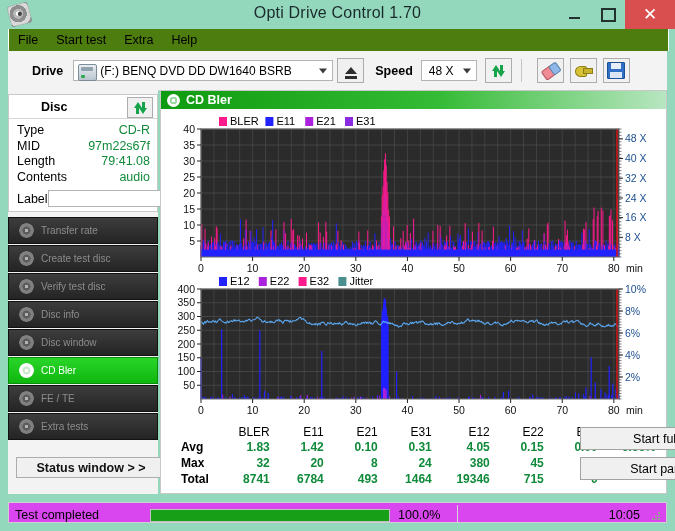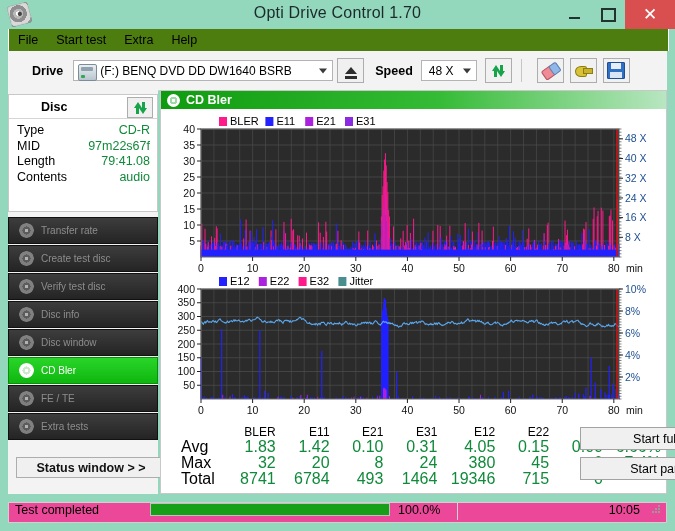--- a/index.html
+++ b/index.html
@@ -196,35 +196,35 @@
     position:absolute;left:0;bottom:0;width:100%;height:70px;
   }
   .stats table{
     border-collapse:collapse;font-size:12px;margin-left:20px;margin-top:2px;
   }
   .stats th{
     font-weight:normal;color:#000;text-align:right;padding:0 5px;
     font-size:12px;
   }
   .stats td{
-    text-align:right;padding:0 5px;color:#108a3a;font-size:16px;line-height:16px;
+    text-align:right;padding:0 5px;color:#108a3a;font-size:12px;line-height:16px;font-weight:bold;
   }
   .stats td.rowlab{color:#000;text-align:left;padding-left:0;padding-right:10px;}
   .stats th.rowlab{text-align:left;}
   .startbtns{position:absolute;right:8px;bottom:6px;width:78px;}
   .startbtn{
     width:78px;height:21px;background:#f0f0f0;border:1px solid #a3a3a3;
     display:flex;align-items:center;justify-content:center;
     font-size:12.5px;color:#000;margin-bottom:7px;padding-left:36px;
   }
   
   .statusbar{
     position:absolute;left:8px;bottom:8px;width:659px;height:21px;
-    background:#ec4899;border:1px solid #cfcfcf;box-sizing:border-box;
-    display:flex;align-items:flex-start;
+    background:#d946ef;border:1px solid #cfcfcf;box-sizing:border-box;
+    display:flex;align-items:flex-end;
   }
   .sb-text{font-size:12.5px;color:#000;margin-left:6px;width:135px;}
   .sb-prog{
     width:240px;height:13px;background:#fff;border:1px solid #c0c0c0;box-sizing:border-box;position:relative;
   }
   .sb-prog i{display:block;height:100%;background:#17a017;}
   .sb-pct{font-size:12.5px;color:#000;margin-left:8px;width:55px;}
   .sb-div{width:1px;height:17px;background:#d4d4d4;margin:0 4px;}
   .sb-time{font-size:12.5px;color:#000;flex:1;text-align:right;padding-right:10px;}
   .grip{width:12px;height:12px;margin-right:4px;position:relative;}
@@ -332,20 +332,27 @@
           <span class="k">MID</span>
           <span class="v">97m22s67f</span>
         </div>
         <div class="drow">
           <span class="k">Length</span>
           <span class="v">79:41.08</span>
         </div>
         <div class="drow">
           <span class="k">Contents</span>
           <span class="v">audio</span>
+        </div>
+        <div class="label-row">
+          <span class="k">Label</span>
+          <input class="label-input" type="text" value="" style="">
+          <span class="label-btn">
+            <span class="cd-glyph"></span>
+          </span>
         </div>
       </div>
     </div>
 
     <div class="navlist">
       <div class="navbtn">
         <span class="nico"></span>
         <span>Transfer rate</span>
       </div>
       <div class="navbtn">

